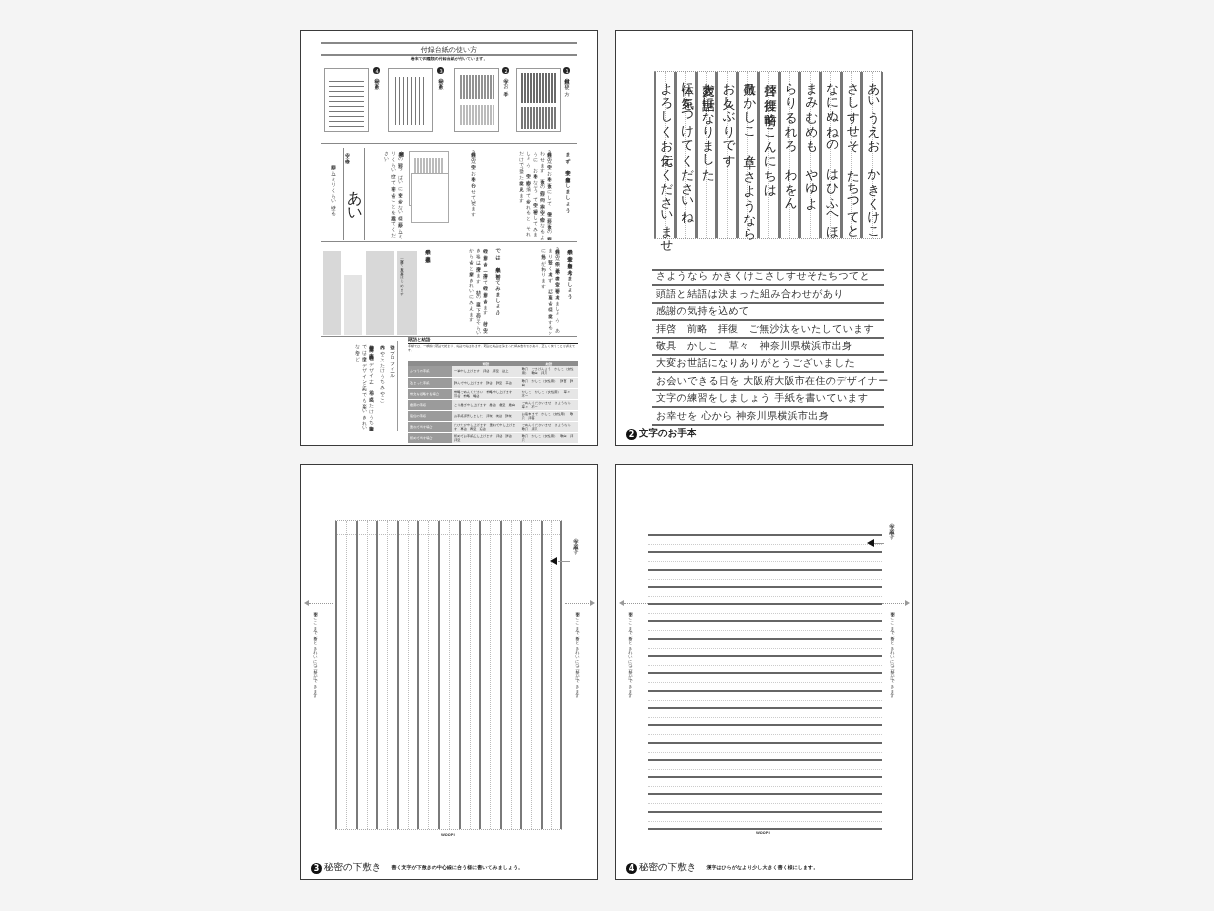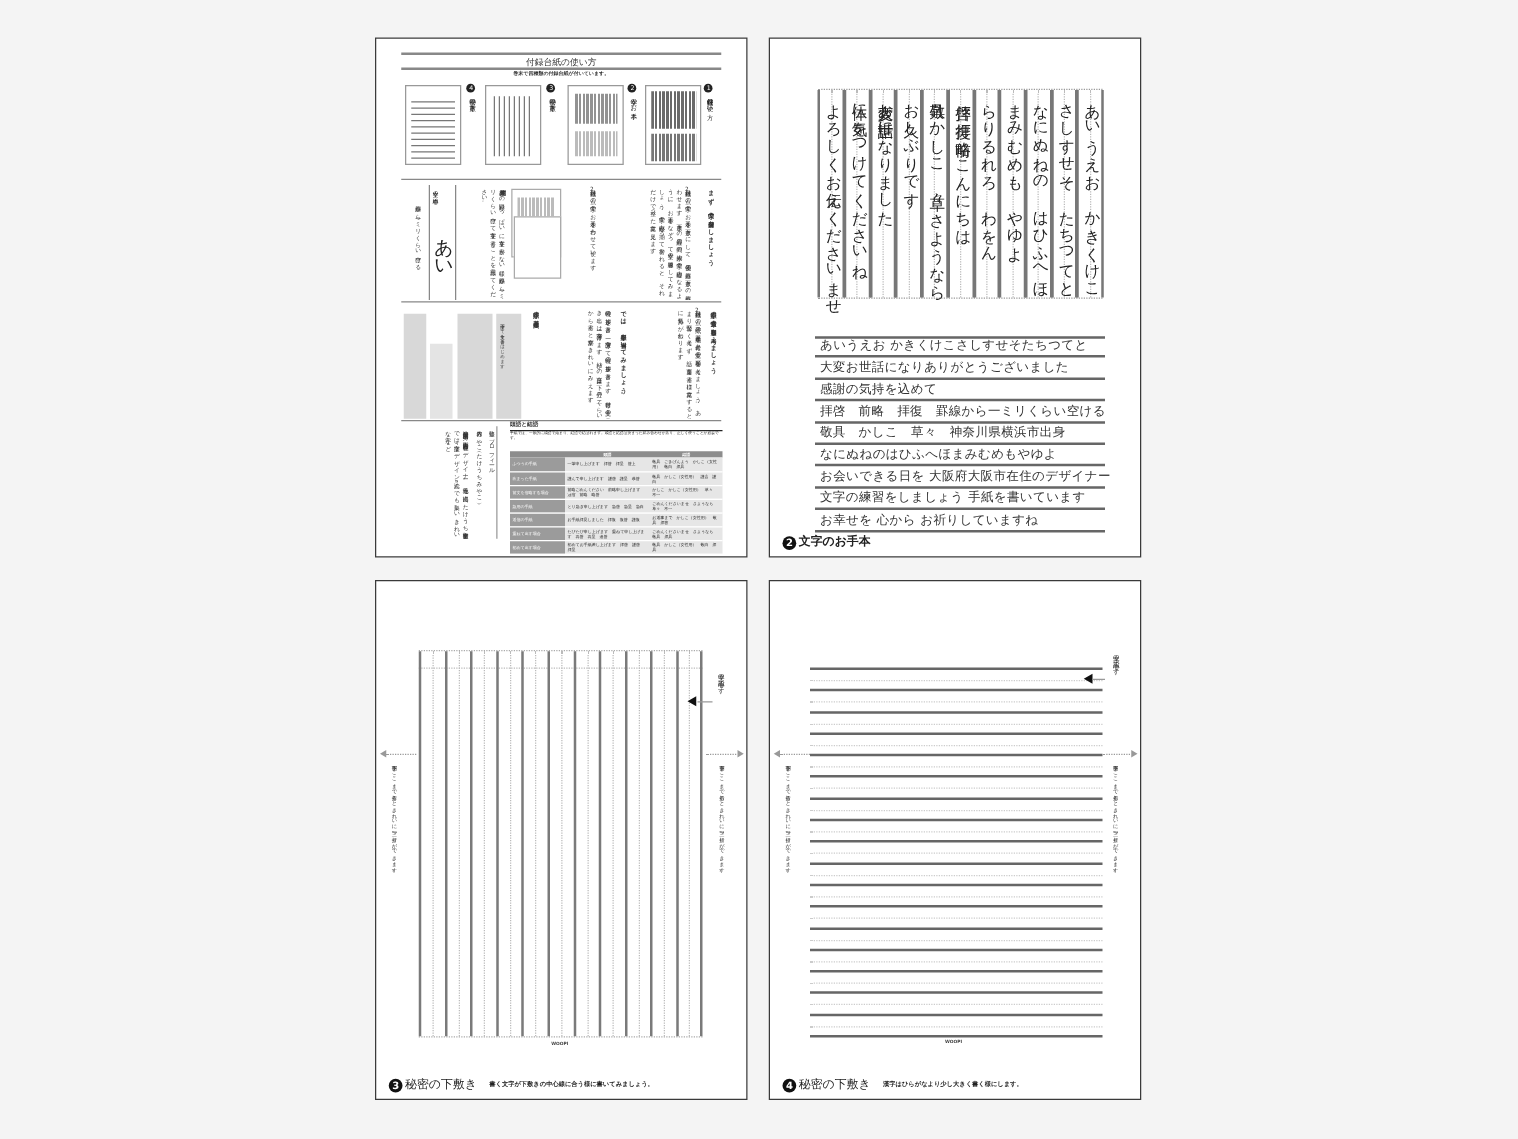--- a/index.html
+++ b/index.html
@@ -249,45 +249,45 @@
         <span class="vt">体に気をつけてくださいね</span>
       </div>
     <div class="p2-col" style="right:207px">
         <div class="guide"></div>
         <span class="vt">よろしくお伝えくださいませ</span>
       </div>
   </div>
 
   <div class="p2-lines">
     <div class="p2-row first">
-        <span>あいうえお かきくけこさしすせそたちつてと</span>
+        <span>さようなら かきくけこさしすせそたちつてと</span>
+      </div>
+    <div class="p2-row">
+        <span>頭語と結語は決まった組み合わせがあり</span>
+      </div>
+    <div class="p2-row">
+        <span>感謝の気持を込めて</span>
+      </div>
+    <div class="p2-row">
+        <span>拝啓　前略　拝復　ご無沙汰をいたしています</span>
+      </div>
+    <div class="p2-row">
+        <span>敬具　かしこ　草々　神奈川県横浜市出身</span>
       </div>
     <div class="p2-row">
         <span>大変お世話になりありがとうございました</span>
       </div>
     <div class="p2-row">
-        <span>感謝の気持を込めて</span>
-      </div>
-    <div class="p2-row">
-        <span>拝啓　前略　拝復　罫線から一ミリくらい空ける</span>
-      </div>
-    <div class="p2-row">
-        <span>敬具　かしこ　草々　神奈川県横浜市出身</span>
-      </div>
-    <div class="p2-row">
-        <span>なにぬねのはひふへほまみむめもやゆよ</span>
-      </div>
-    <div class="p2-row">
         <span>お会いできる日を 大阪府大阪市在住のデザイナー</span>
       </div>
     <div class="p2-row">
         <span>文字の練習をしましょう 手紙を書いています</span>
       </div>
     <div class="p2-row">
-        <span>お幸せを 心から お祈りしていますね</span>
+        <span>お幸せを 心から 神奈川県横浜市出身</span>
       </div>
   </div>
 
   <div class="page-caption">
     <span class="num">2</span><span>文字のお手本</span>
   </div>
 </div>
 
 <div class="page" id="p3">
   <div class="p3-grid">

